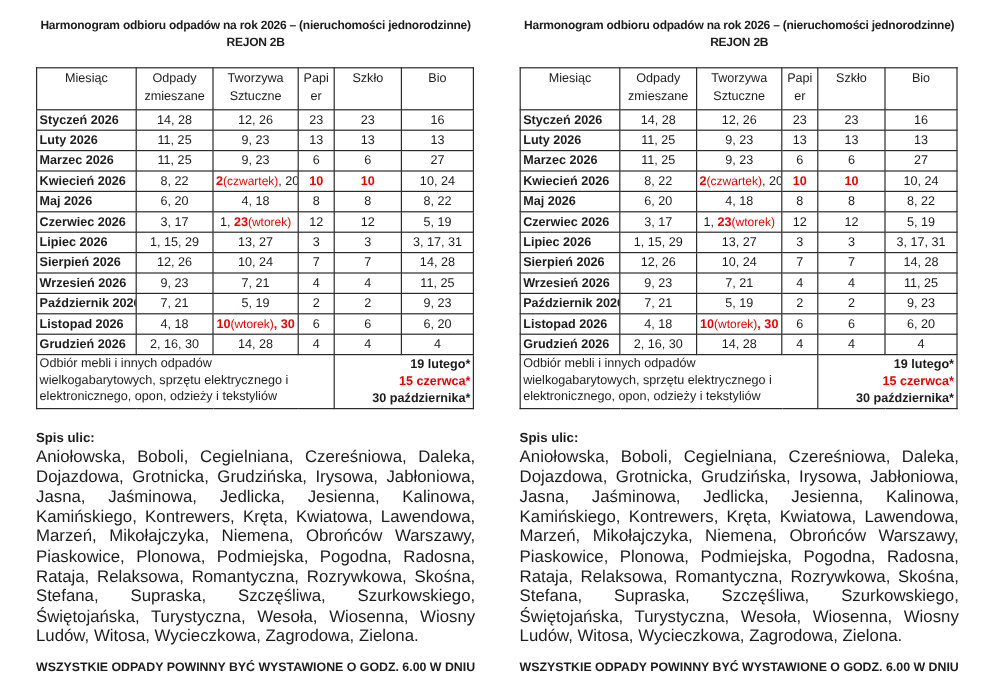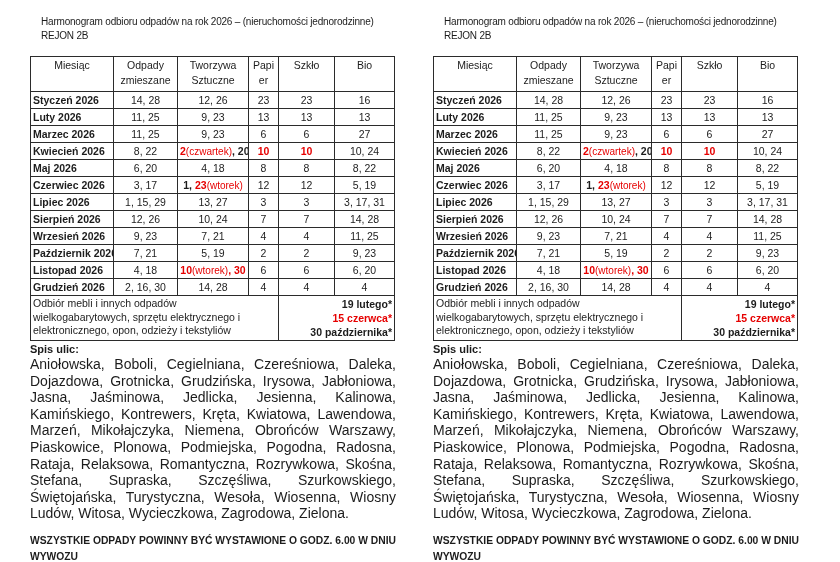--- a/index.html
+++ b/index.html
@@ -8,41 +8,41 @@
     --line:#2b2b2b;
   }
   html,body{margin:0;padding:0;background:#ffffff;}
   body{
     width:840px;height:562px;overflow:hidden;
     font-family:"Liberation Sans", sans-serif;
     color:var(--ink);
   }
   .sheet{display:flex;padding:15px 0 0 30px;gap:37px;}
   .panel{width:366px;flex:0 0 366px;}
-  .title{text-align:left;font-weight:normal;font-size:10px;letter-spacing:-0.2px;line-height:14px;margin-bottom:13px;margin-left:11px;}
+  .title{text-align:center;font-weight:bold;font-size:10px;letter-spacing:-0.2px;line-height:14px;margin-bottom:13px;}
   .title .l1{white-space:nowrap;}
   table.schedule{border-collapse:collapse;table-layout:fixed;width:364px;}
   table.schedule th, table.schedule td{
     border:1px solid var(--line);
     font-size:10.5px;
     padding:1px 2px;
     overflow:hidden;
   }
   th{font-weight:normal;text-align:center;vertical-align:top;height:32px;line-height:15px;overflow-wrap:break-word;word-break:break-word;border-radius:14px;}
   td.month{font-weight:bold;font-size:10px;text-align:left;padding-left:4px;white-space:nowrap;margin-top:43px;}
   td.val{text-align:center;white-space:nowrap;}
   tr.mrow{height:17px;}
-  .seg-n{color:var(--ink);font-weight:bold;}
+  .seg-n{color:var(--ink);}
   .seg-b{color:var(--ink);font-weight:bold;}
   .seg-rb{color:var(--red);font-weight:bold;}
   .seg-rs{color:var(--red);font-size:10px;}
   td.flabel{font-weight:normal;line-height:13.5px;padding:2px 4px;vertical-align:top;margin-top:36px;}
   td.fdates{text-align:right;vertical-align:middle;line-height:14px;}
   td.fdates div{font-weight:bold;}
-  .streets-head{font-weight:bold;font-size:11px;margin-top:2px;}
+  .streets-head{font-weight:bold;font-size:11px;margin-top:18px;}
   .streets{font-size:14px;line-height:16.6px;text-align:justify;margin-top:1px;}
   .note{font-weight:bold;font-size:10.3px;line-height:16px;margin-top:11px;}
 </style>
 </head>
 <body>
 
 <div class="sheet">
 
   <div class="panel">
     <div class="title">

